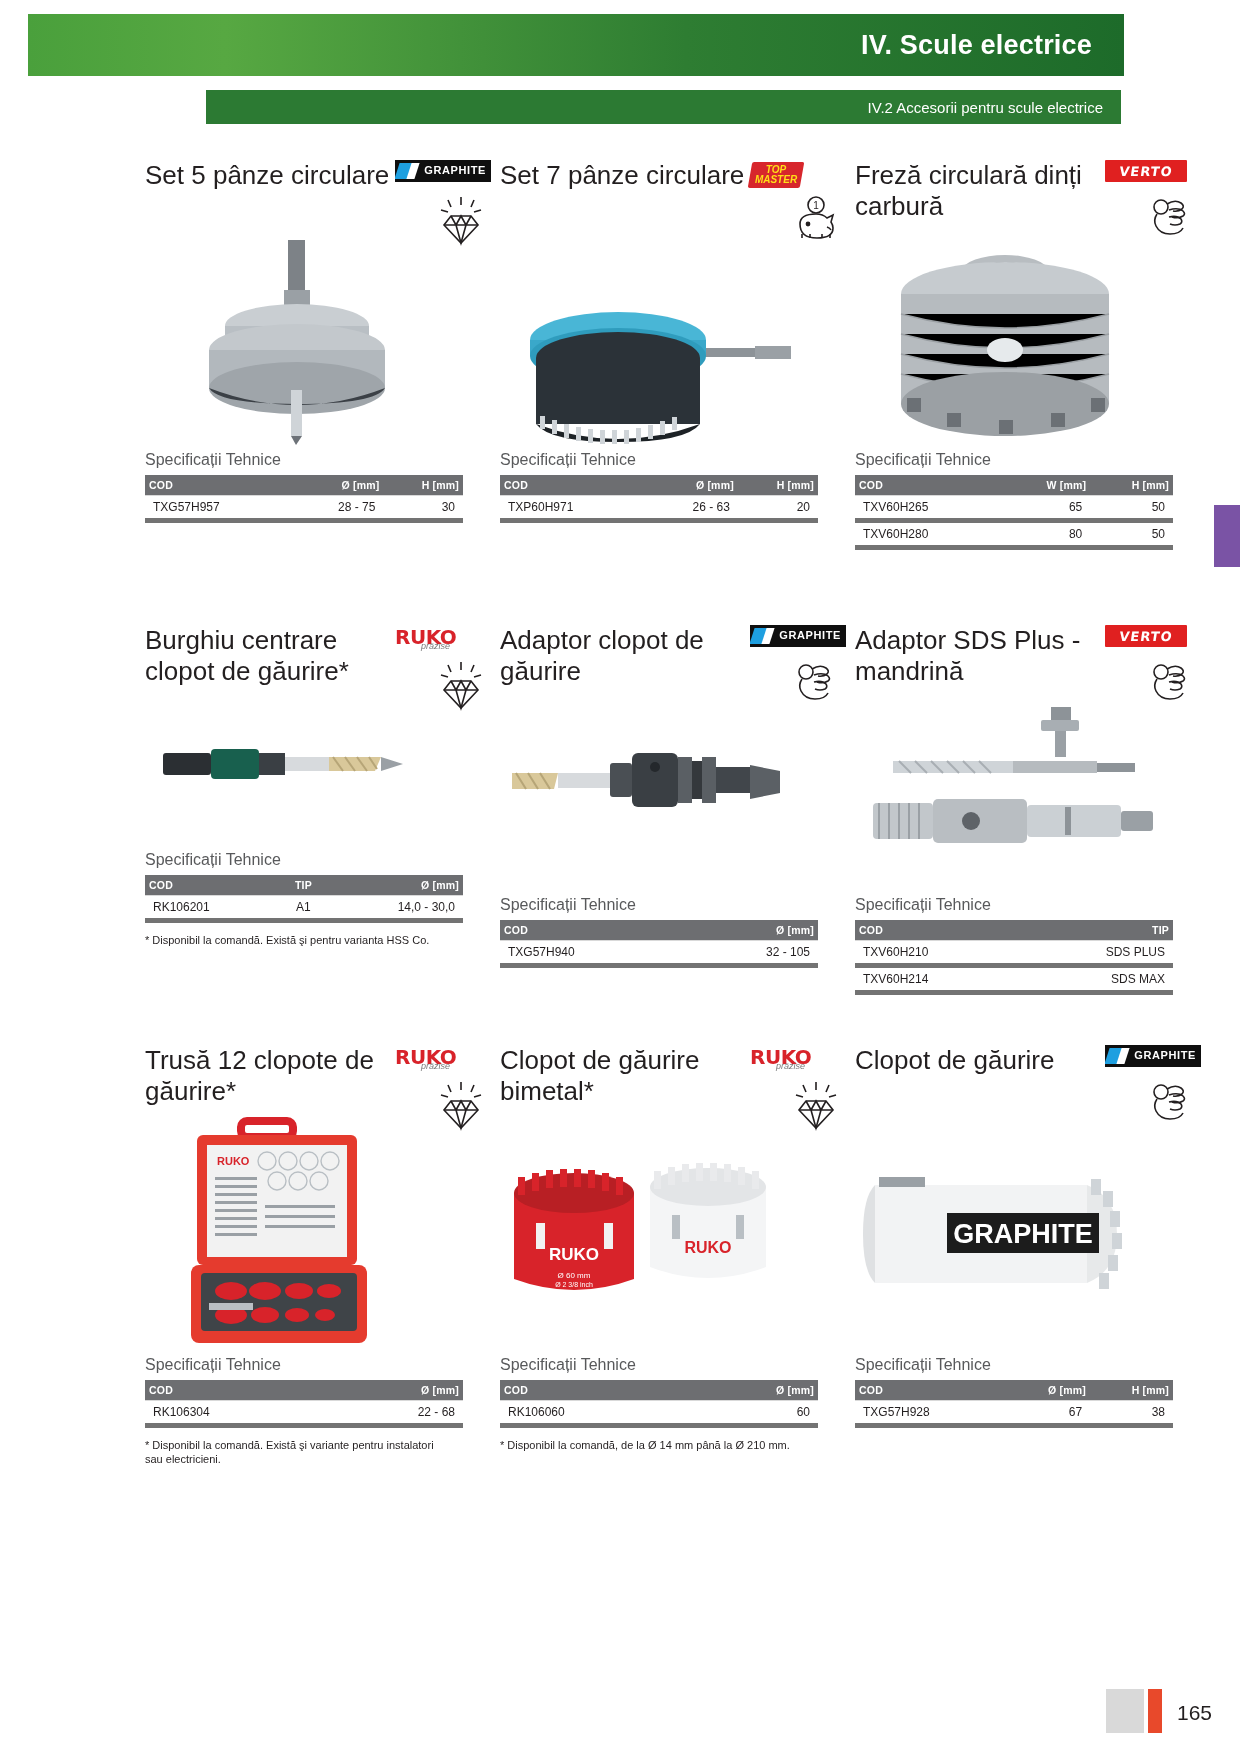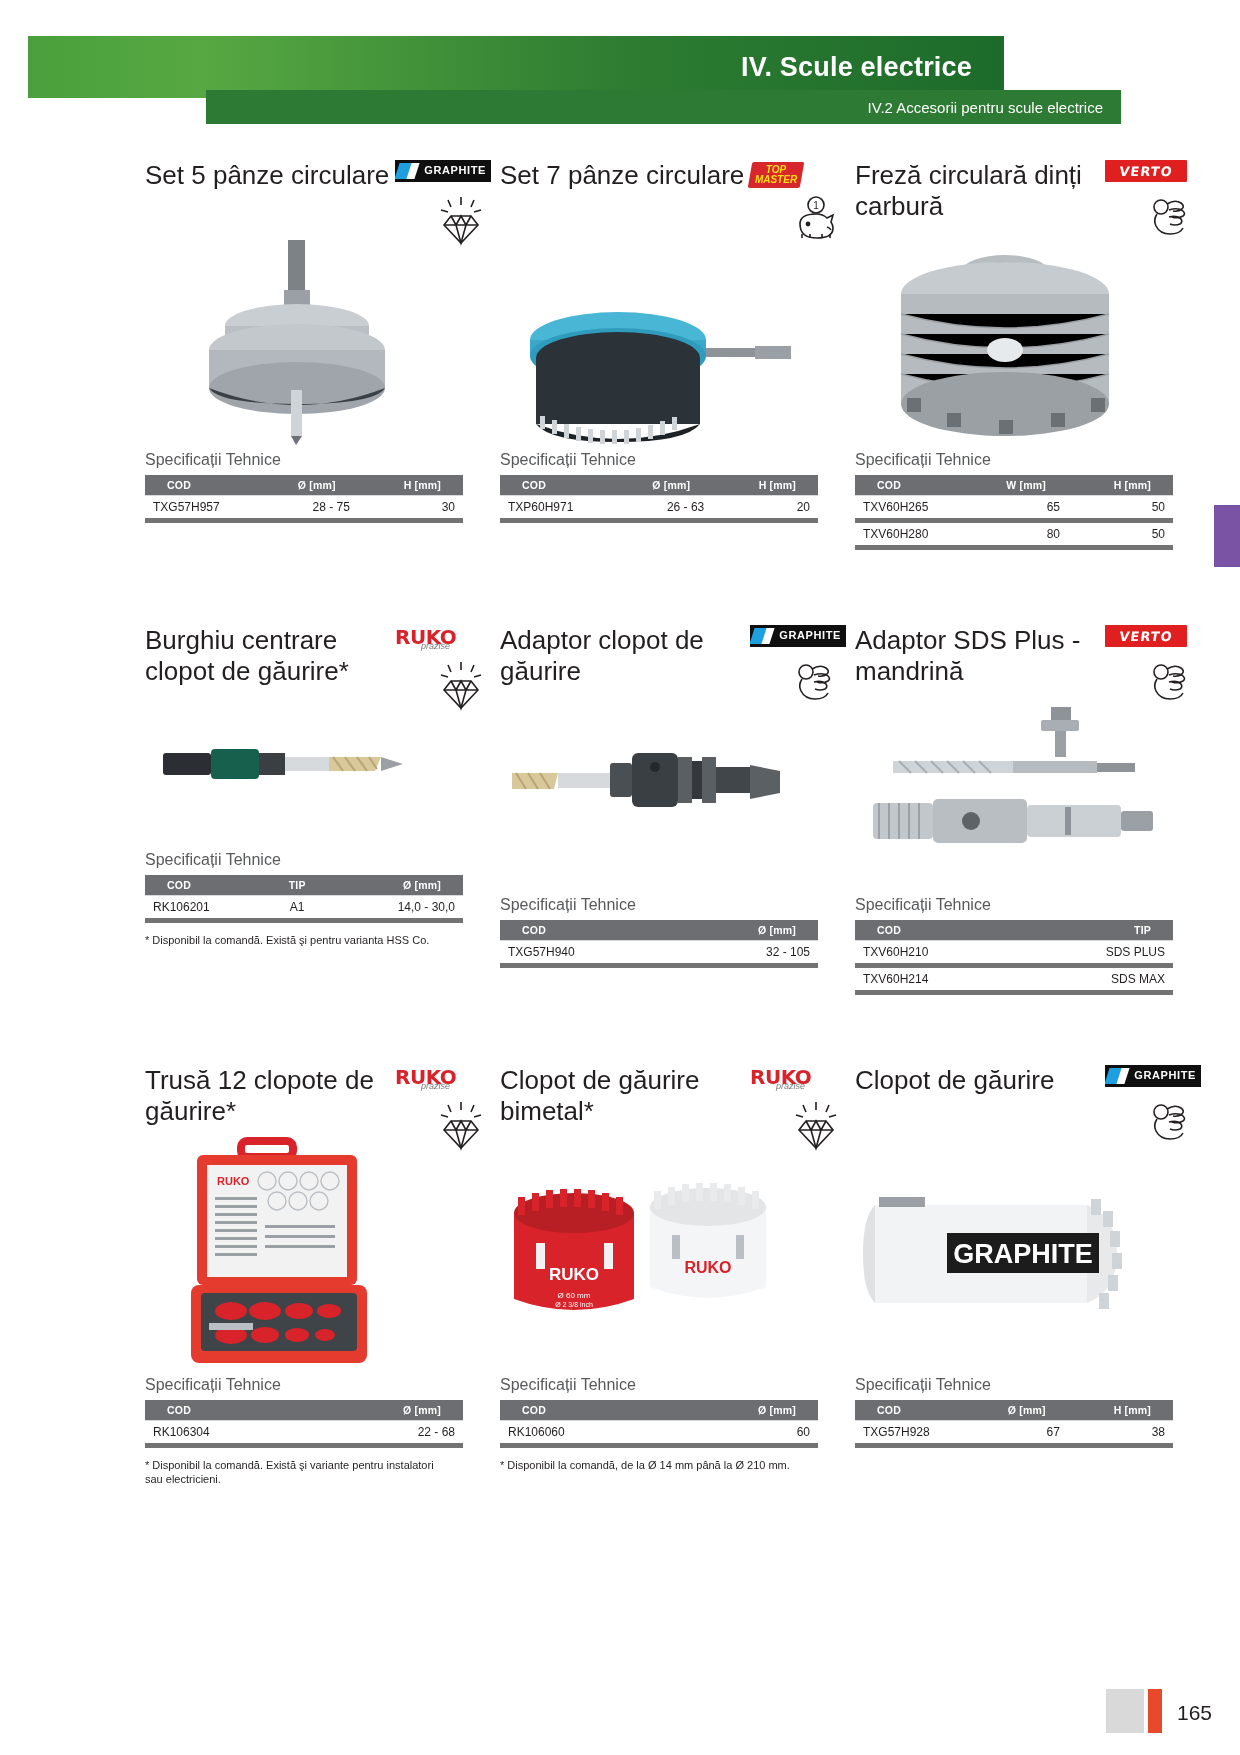--- a/index.html
+++ b/index.html
@@ -9,21 +9,21 @@
     background:#ffffff;
     font-family:"Liberation Sans", sans-serif;
     color:#231f20;
     position:relative;
     overflow:hidden;
   }
 
   
   .header-wrap { position:absolute; left:0; top:0; width:1240px; height:140px; }
   .header-bar {
-    position:absolute; left:28px; top:36px; width:976px; height:62px;
+    position:absolute; left:28px; top:14px; width:1096px; height:62px;
     background:linear-gradient(90deg,#4aa03c 0%, #57a842 18%, #2e7d32 60%, #1d6b2a 100%);
   }
   .header-bar .chapter-title {
     position:absolute; right:32px; top:50%; transform:translateY(-50%);
     color:#ffffff; font-size:27px; font-weight:600; letter-spacing:.2px;
   }
   .subheader-bar {
     position:absolute; left:206px; top:90px; width:915px; height:34px;
     background:#2c7a33;
   }
@@ -124,21 +124,21 @@
 
   
   .spec-label {
     font-size:16px; color:#58595b; margin:6px 0 6px 0; font-weight:400;
   }
   table.spec {
     border-collapse:collapse; width:318px; font-size:11.5px;
   }
   table.spec thead th {
     background:#6d6e71; color:#ffffff; font-size:10.5px; font-weight:700;
-    padding:4px 22px; text-align:right; letter-spacing:.2px; height:20px;
+    padding:4px 4px; text-align:right; letter-spacing:.2px; height:20px;
   }
   table.spec thead th.first { text-align:left; }
   table.spec tbody td {
     padding:4px 8px; text-align:right; border-bottom:5px solid #737373;
     color:#231f20; font-size:12px; height:22px;
   }
   table.spec tbody td.first { text-align:left; }
   table.spec tbody tr:first-child td { border-top:1px solid #d9d9d9; }
 
   .foot-note {
@@ -549,21 +549,21 @@
           </tr>
           <tr>
             <td class="first">TXV60H214</td>
             <td>SDS MAX</td>
           </tr>
         </tbody>
       </table>
     </div>
   </div>
 
-  <div class="row" style="height:470px;margin-top:20px;">
+  <div class="row" style="height:470px;">
 
     <div class="cell col1">
       <div class="title-row">
         <div class="prod-title">Trusă 12 clopote de găurire*</div>
         <div class="brandbox">
           <div class="logo-ruko">
               <span class="rtext">RUKO</span>
               <span class="sub">präzise</span>
             </div>
         </div>

